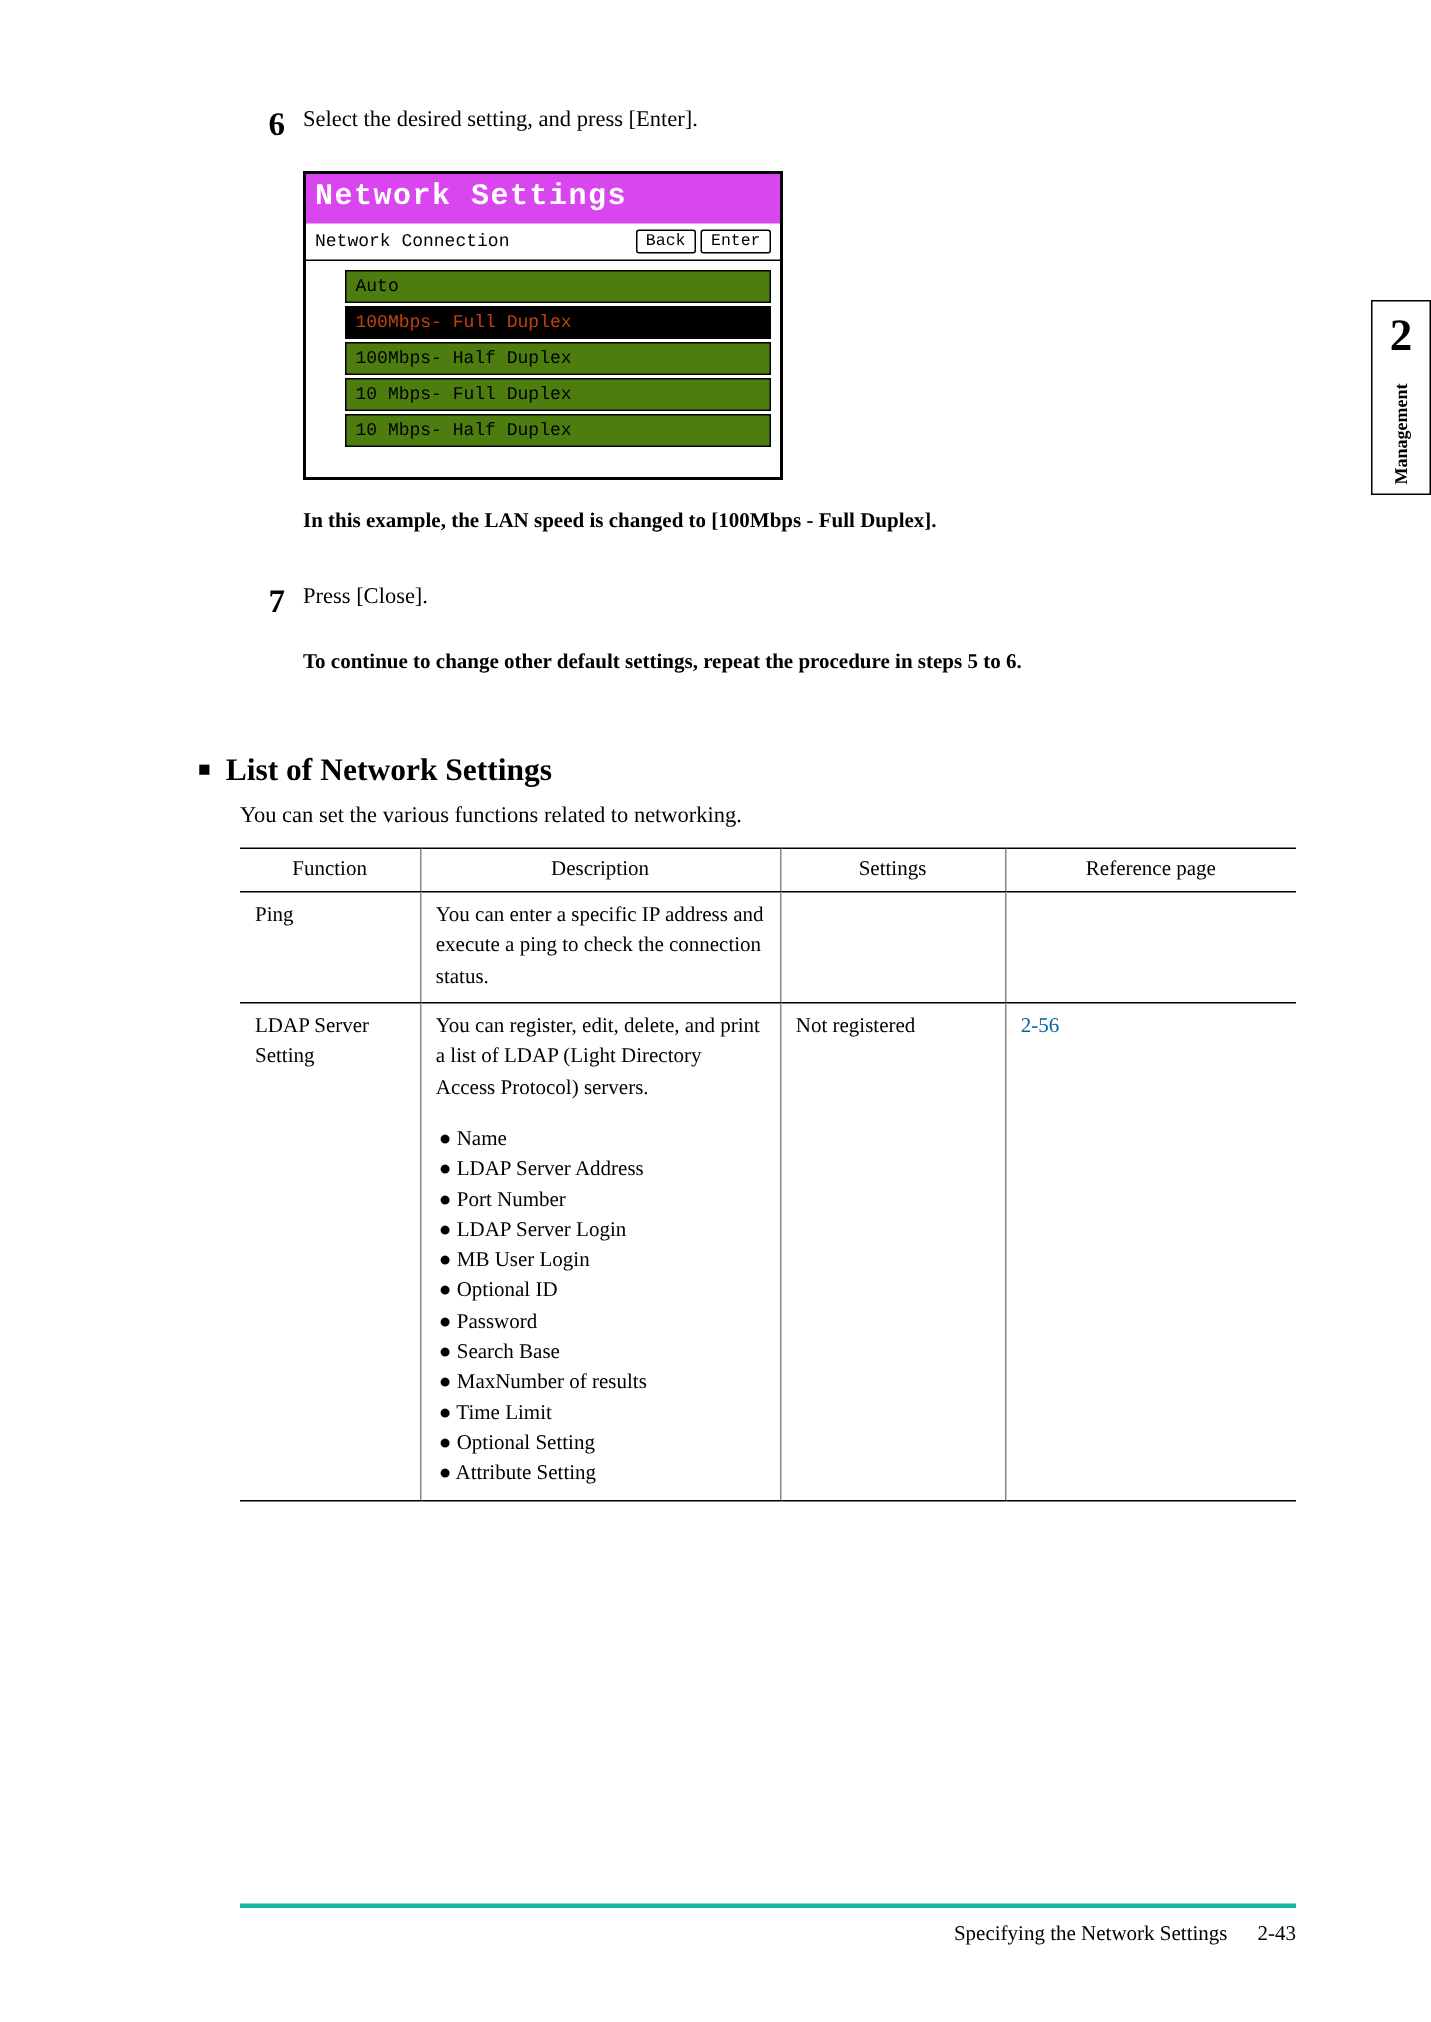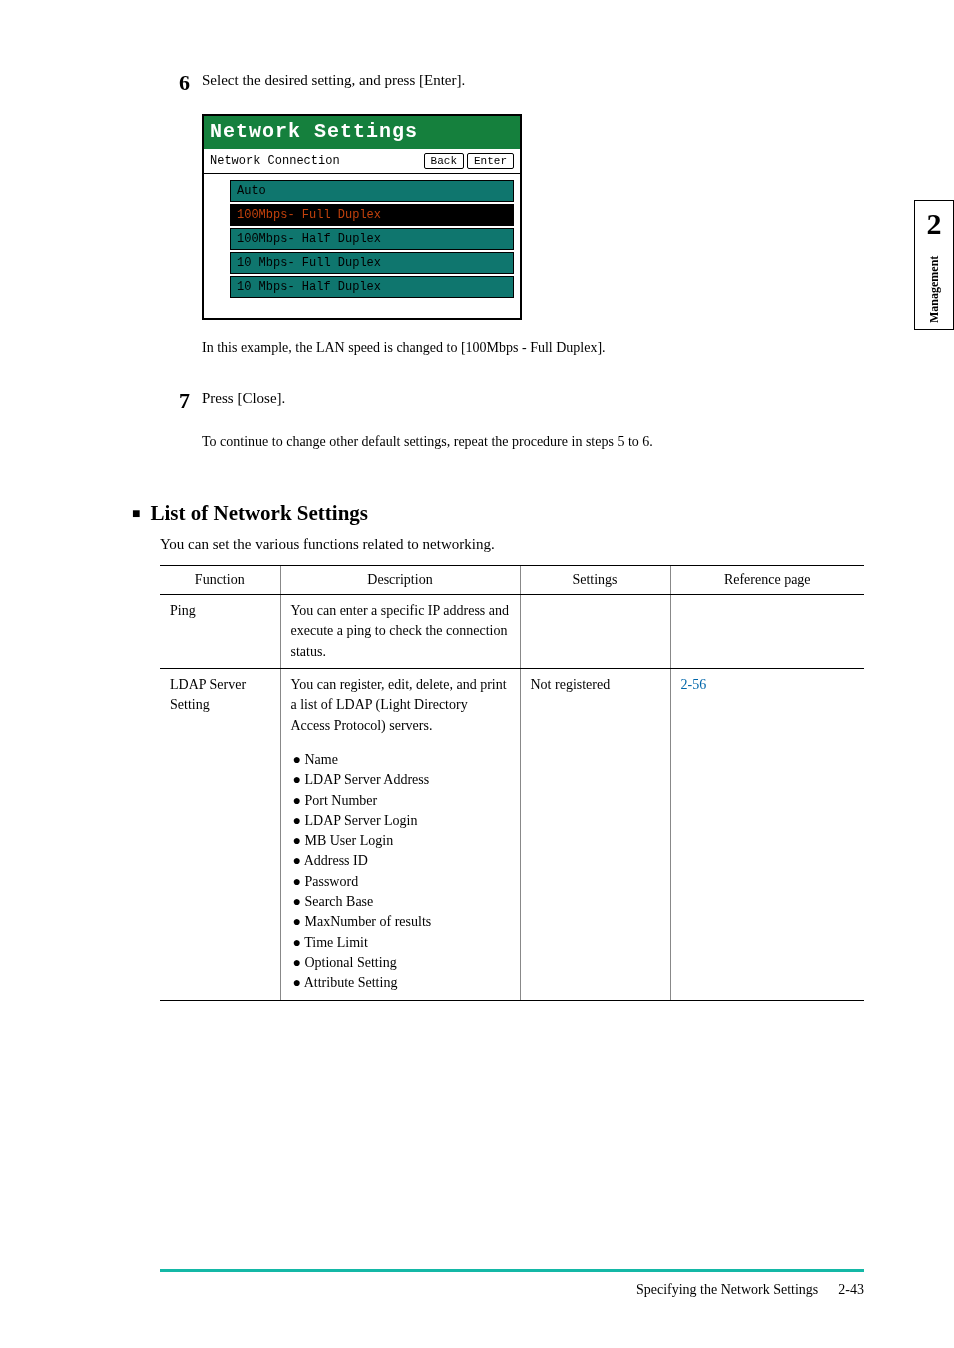--- a/index.html
+++ b/index.html
@@ -58,31 +58,32 @@
       font-size: 15px;
       line-height: 1.4;
       flex: 1;
     }
     .step-subtext {
       font-family: 'Times New Roman', serif;
       font-size: 14px;
       margin-left: 42px;
       margin-top: 4px;
       line-height: 1.4;
+      font-weight: bold;
     }
     .screenshot {
       margin-left: 42px;
       margin-top: 12px;
       margin-bottom: 18px;
       border: 2px solid #000;
       width: 320px;
       background: #fff;
     }
     .screenshot-header {
-      background: #15803d;
+      background: #d946ef;
       color: #fff;
       padding: 4px 6px 6px 6px;
     }
     .screenshot-title {
       font-family: 'Courier New', monospace;
       font-size: 20px;
       font-weight: bold;
       letter-spacing: 1px;
     }
     .screenshot-subtitle {
@@ -115,21 +116,21 @@
     }
     .screenshot-options {
       padding: 6px 6px 18px 26px;
     }
     .option-item {
       font-family: 'Courier New', monospace;
       font-size: 12px;
       border: 1px solid #000;
       padding: 3px 6px;
       margin-bottom: 2px;
-      background: #0f766e;
+      background: #4d7c0f;
     }
     .option-item.selected {
       background: #000;
       color: #c2410c;
     }
     .section-heading {
       display: flex;
       align-items: center;
       margin-top: 50px;
       margin-bottom: 10px;
@@ -259,21 +260,21 @@
       <tr>
         <td>LDAP Server Setting</td>
         <td>
           <span>You can register, edit, delete, and print a list of LDAP (Light Directory Access Protocol) servers.</span>
           <div class="desc-list">
             <div>● <span>Name</span></div>
             <div>● <span>LDAP Server Address</span></div>
             <div>● <span>Port Number</span></div>
             <div>● <span>LDAP Server Login</span></div>
             <div>● <span>MB User Login</span></div>
-            <div>● <span>Address ID</span></div>
+            <div>● <span>Optional ID</span></div>
             <div>● <span>Password</span></div>
             <div>● <span>Search Base</span></div>
             <div>● <span>MaxNumber of results</span></div>
             <div>● <span>Time Limit</span></div>
             <div>● <span>Optional Setting</span></div>
             <div>● <span>Attribute Setting</span></div>
           </div>
         </td>
         <td>Not registered</td>
         <td><span class="ref-link">2-56</span></td>

